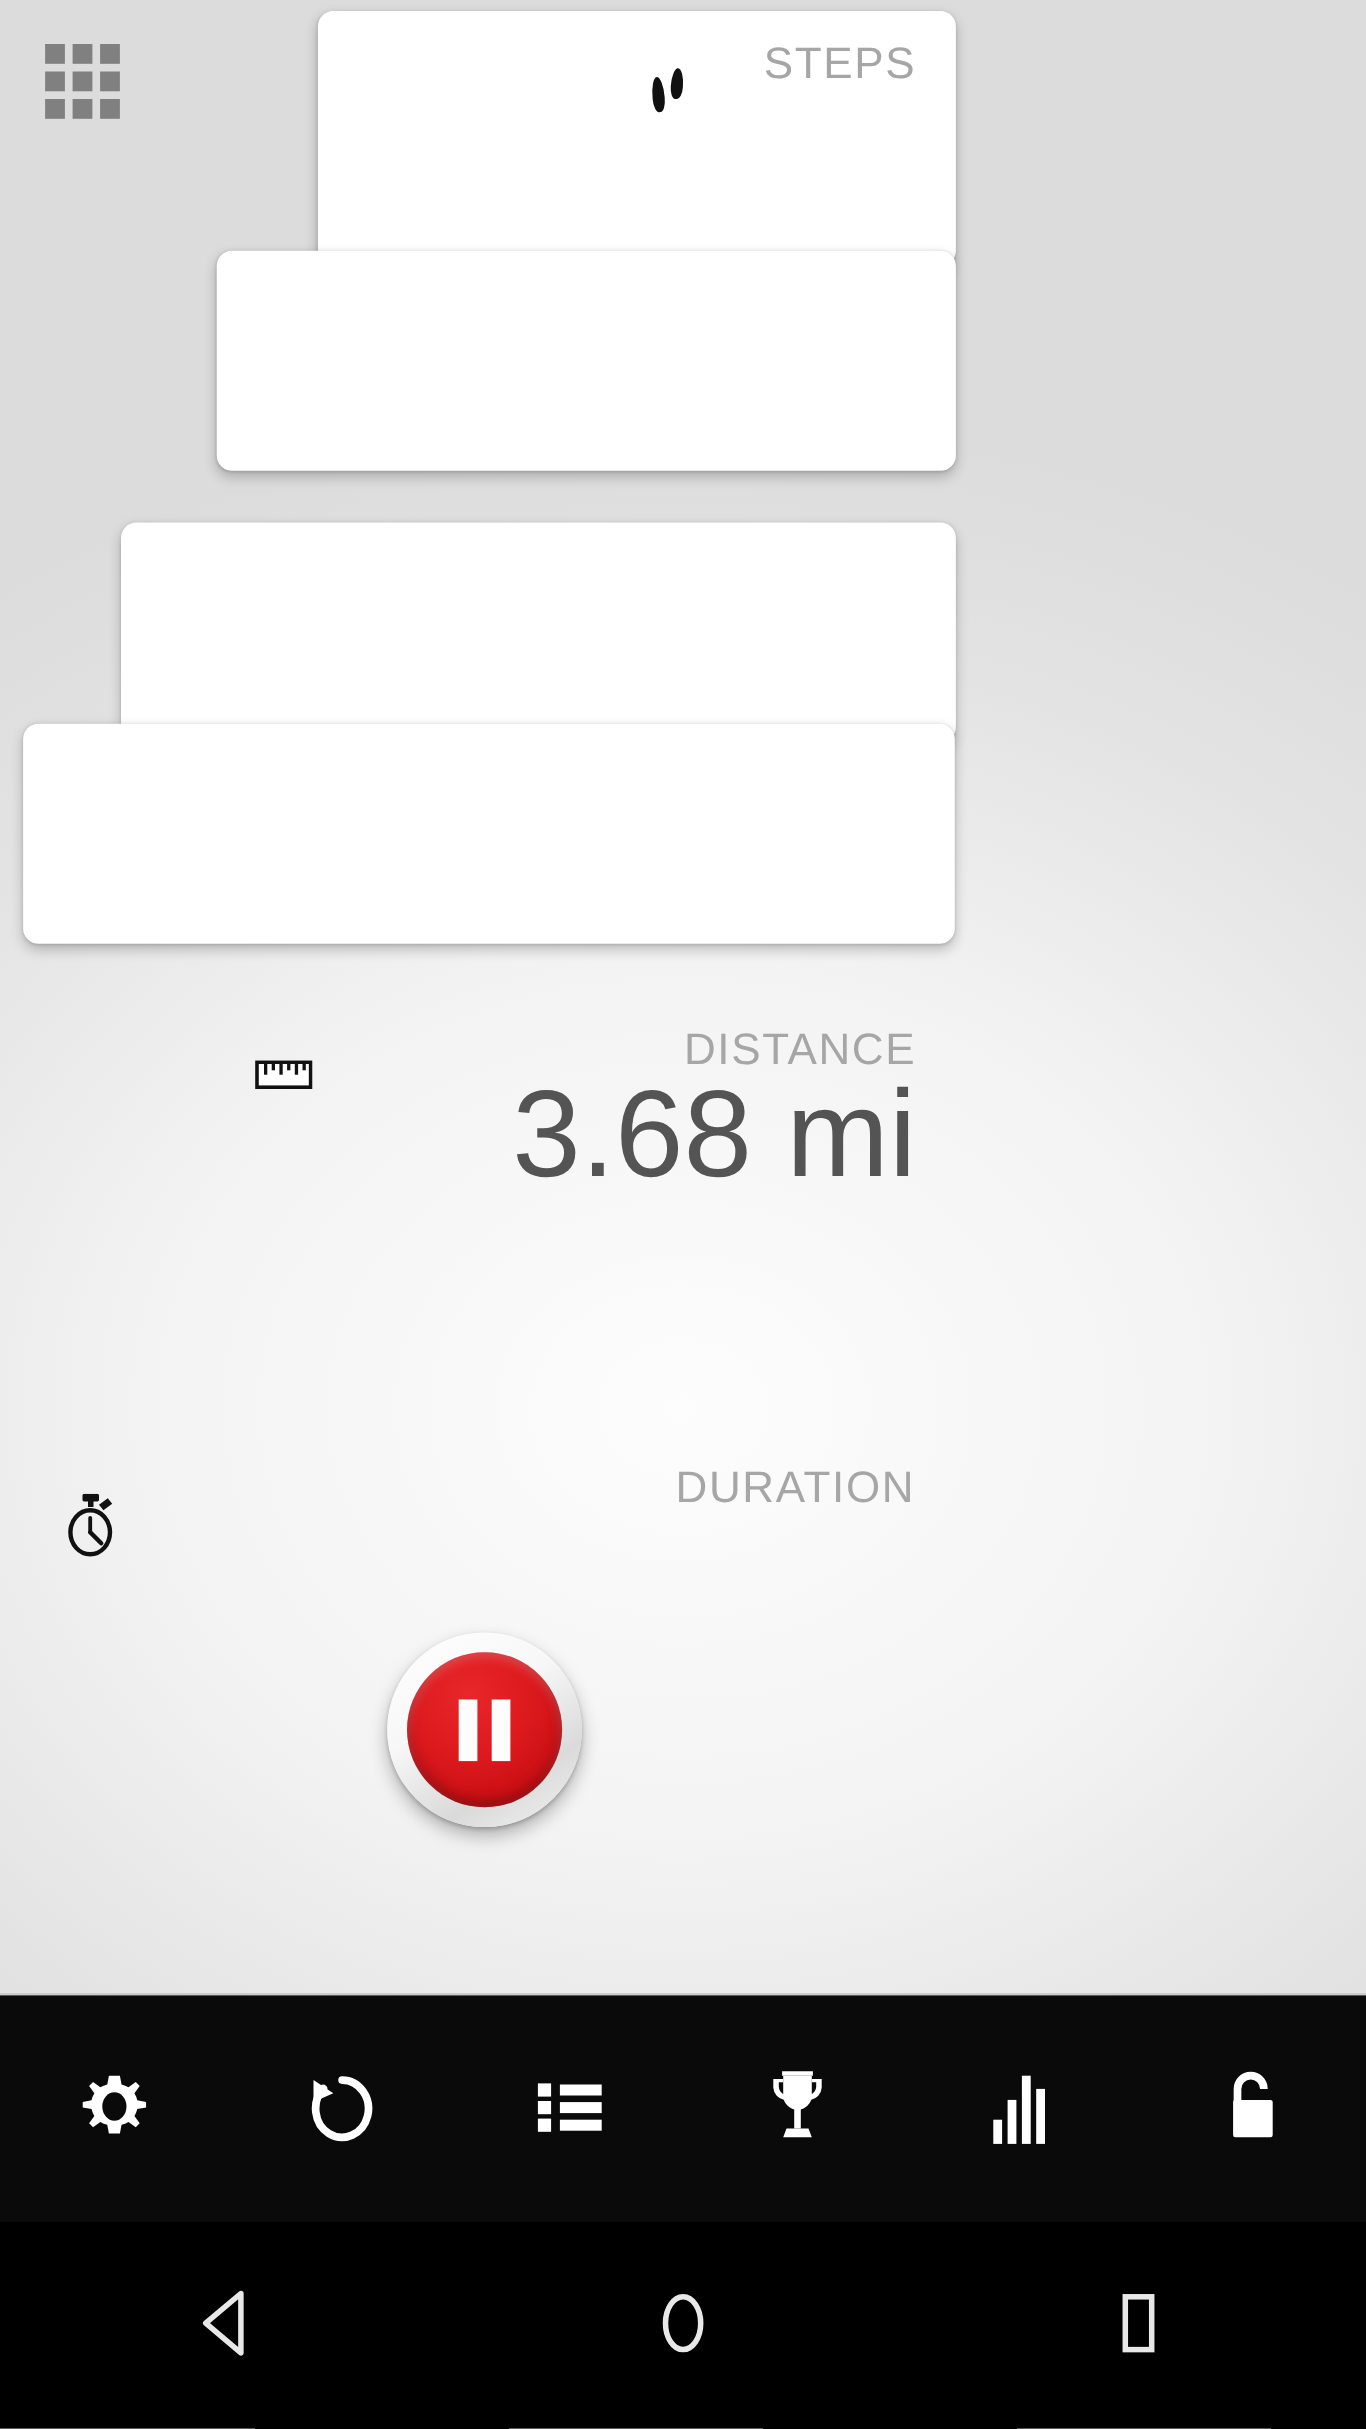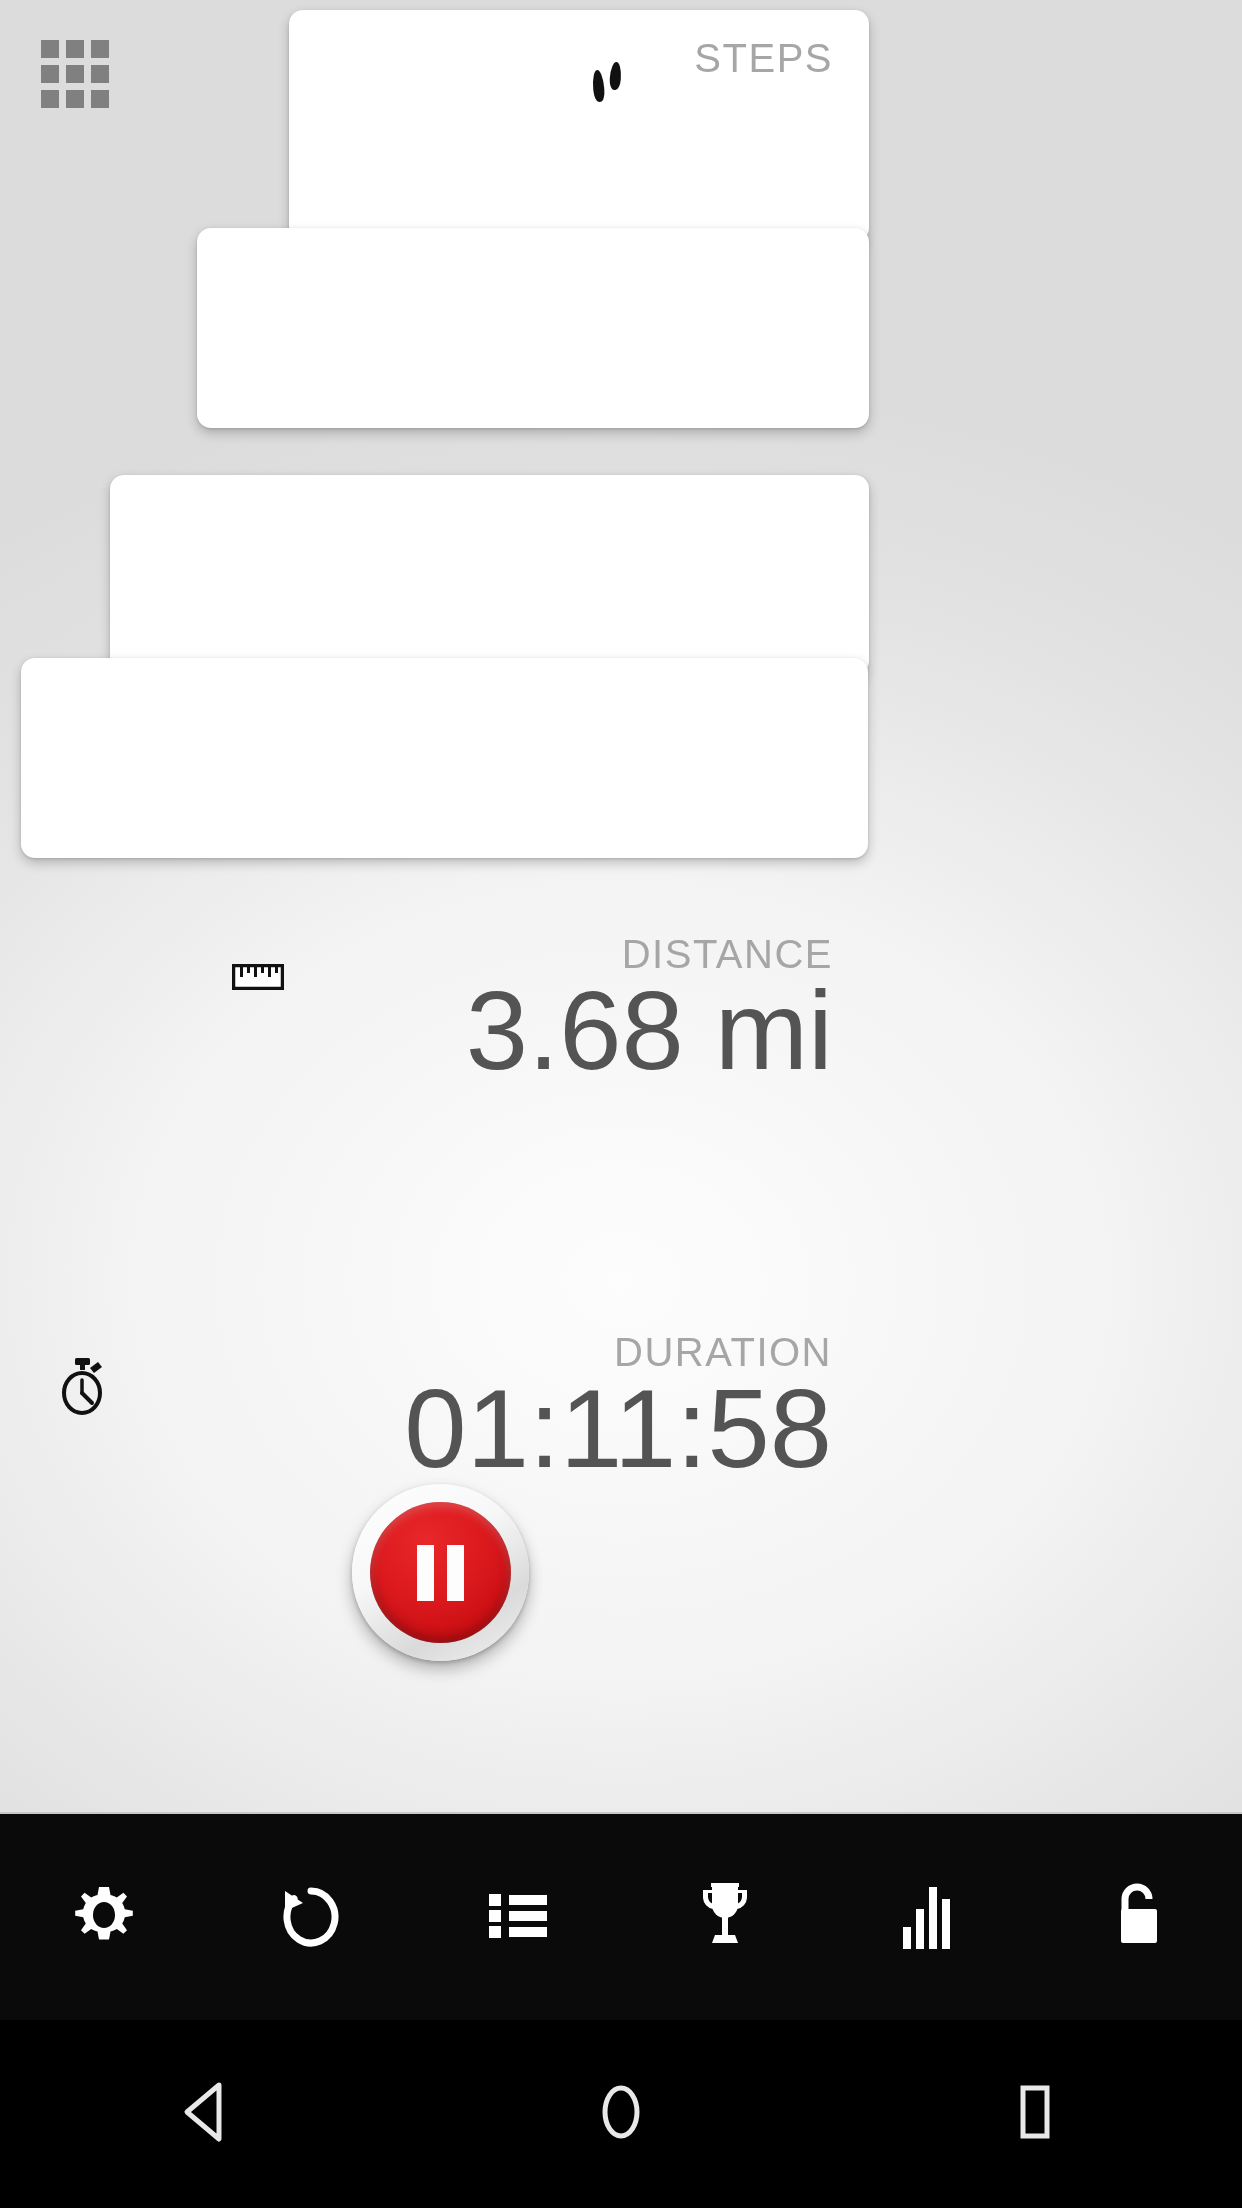--- a/index.html
+++ b/index.html
@@ -188,21 +188,20 @@
     <svg width="52" height="58" viewBox="0 0 52 58">
       <rect x="19" y="0" width="15" height="7" rx="1.5" fill="#111"></rect>
       <rect x="24" y="6" width="5" height="6" fill="#111"></rect>
       <path d="M34 10 L42 4 L46 9 L38 15 Z" fill="#111"></path>
       <ellipse cx="26" cy="35" rx="18" ry="20" fill="none" stroke="#111" stroke-width="4"></ellipse>
       <path d="M26 35 L36 45" stroke="#111" stroke-width="4" stroke-linecap="round"></path>
       <path d="M26 35 L26 22" stroke="#111" stroke-width="3.5" stroke-linecap="round"></path>
     </svg>
   </div>
   <div class="label">DURATION</div>
-  <div class="value">01:11:58</div>
 </div>
 
 <div id="pause-button">
   <div class="inner">
     <div class="bar"></div>
     <div class="bar"></div>
   </div>
 </div>
 
 <div id="divider"></div>

